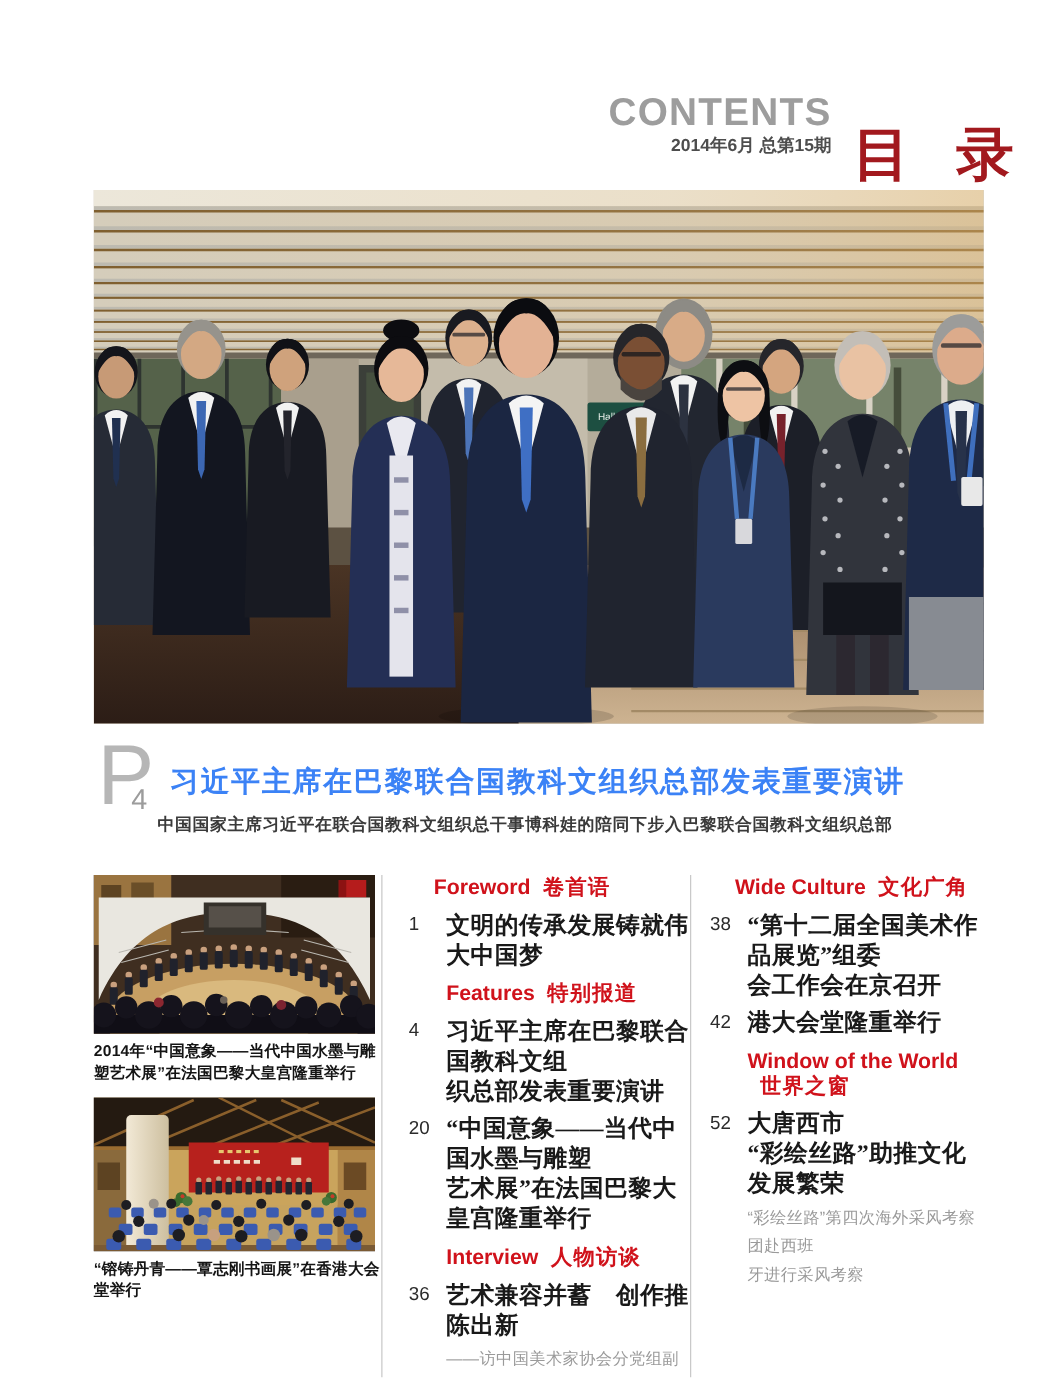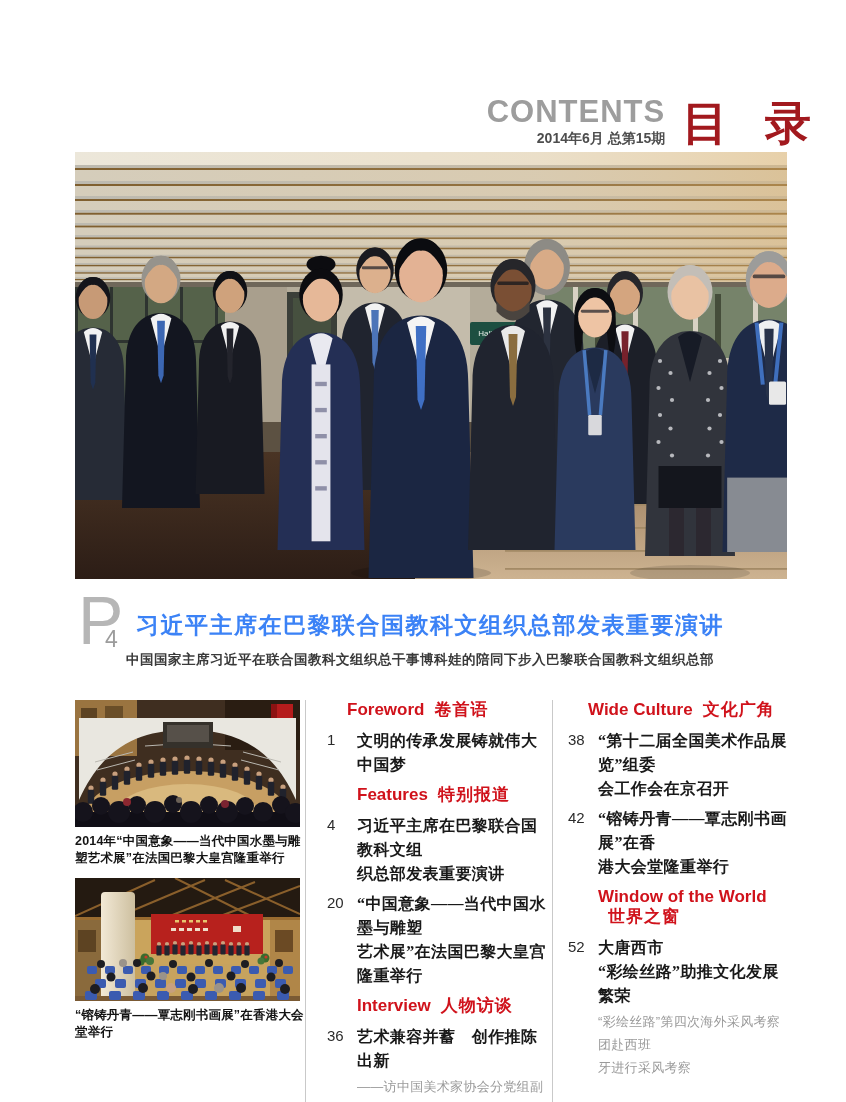--- a/index.html
+++ b/index.html
@@ -1,20 +1,20 @@
 <!DOCTYPE html>
 <html><head>
 <meta charset="utf-8">
 <style>
   html,body{margin:0;padding:0;background:#ffffff;}
   body{width:846px;height:1102px;position:relative;font-family:"Liberation Sans",sans-serif;-webkit-font-smoothing:antialiased;}
   .page{position:relative;width:846px;height:1102px;background:#fff;overflow:hidden;}
 
   
-  .masthead{position:absolute;top:50px;right:34px;display:flex;align-items:flex-end;gap:17px;}
+  .masthead{position:absolute;top:50px;right:34px;display:flex;align-items:center;gap:17px;}
   .masthead-left{text-align:right;padding-top:2px;}
   .contents-en{font-size:31px;font-weight:700;letter-spacing:1px;color:#9d9d9d;line-height:30px;}
   .issue-line{font-size:14px;color:#4d4d4d;margin-top:3px;font-weight:700;}
   .contents-cn{font-size:46px;font-weight:900;color:#a2191e;line-height:50px;word-spacing:22px;letter-spacing:1px;margin-top:48px;}
 
   
   .main-photo{position:absolute;left:75px;top:152px;width:712px;height:427px;margin:0;overflow:hidden;background:#c9bfae;}
   .main-photo svg{display:block;}
 
   
@@ -35,21 +35,21 @@
   .toc-caption{font-size:12.5px;font-weight:700;color:#141414;line-height:16.5px;margin-top:6px;letter-spacing:0.2px;}
   .toc-col{border-left:1px solid #c9c9c9;min-height:335px;}
   .col-mid{width:247px;flex:none;padding-left:21px;box-sizing:border-box;}
   .col-right{flex:1;padding-left:15px;box-sizing:border-box;}
   .sec{margin:8px 0 9px 30px;font-size:17px;font-weight:700;color:#d0121b;line-height:20px;}
   .sec.first{margin-top:0;margin-left:20px;}
   .sec-cn{margin-left:10px;letter-spacing:1px;}
   .item{display:flex;margin-bottom:6px;}
   .pg{width:22px;flex:none;font-size:15px;color:#2b2b2b;padding-top:2px;margin-right:8px;}
   .lines{flex:1;}
-  .ln{font-family:"Liberation Serif",serif;font-size:16px;font-weight:700;color:#191919;line-height:24px;letter-spacing:0.4px;}
+  .ln{font-family:"Liberation Serif",serif;font-size:19px;font-weight:700;color:#191919;line-height:24px;letter-spacing:0.4px;}
   .ln.sub{font-family:"Liberation Sans",sans-serif;font-size:13px;font-weight:400;color:#9a9a9a;line-height:23px;letter-spacing:0.3px;}
   .ln.sub.firstsub{margin-top:2px;}
 </style>
 </head>
 <body>
 
 <div class="page">
 
   <header class="masthead">
     <div class="masthead-left">
@@ -509,21 +509,20 @@
       <div class="item">
         <div class="pg">38</div>
         <div class="lines">
           <div class="ln">“第十二届全国美术作品展览”组委</div>
           <div class="ln">会工作会在京召开</div>
         </div>
       </div>
       <div class="item">
         <div class="pg">42</div>
         <div class="lines">
-          <div class="ln">“镕铸丹青——覃志刚书画展”在香</div>
           <div class="ln">港大会堂隆重举行</div>
         </div>
       </div>
 
       <h2 class="sec">
         <span class="sec-en">Window of the World</span><span class="sec-cn">世界之窗</span>
       </h2>
       <div class="item">
         <div class="pg">52</div>
         <div class="lines">

